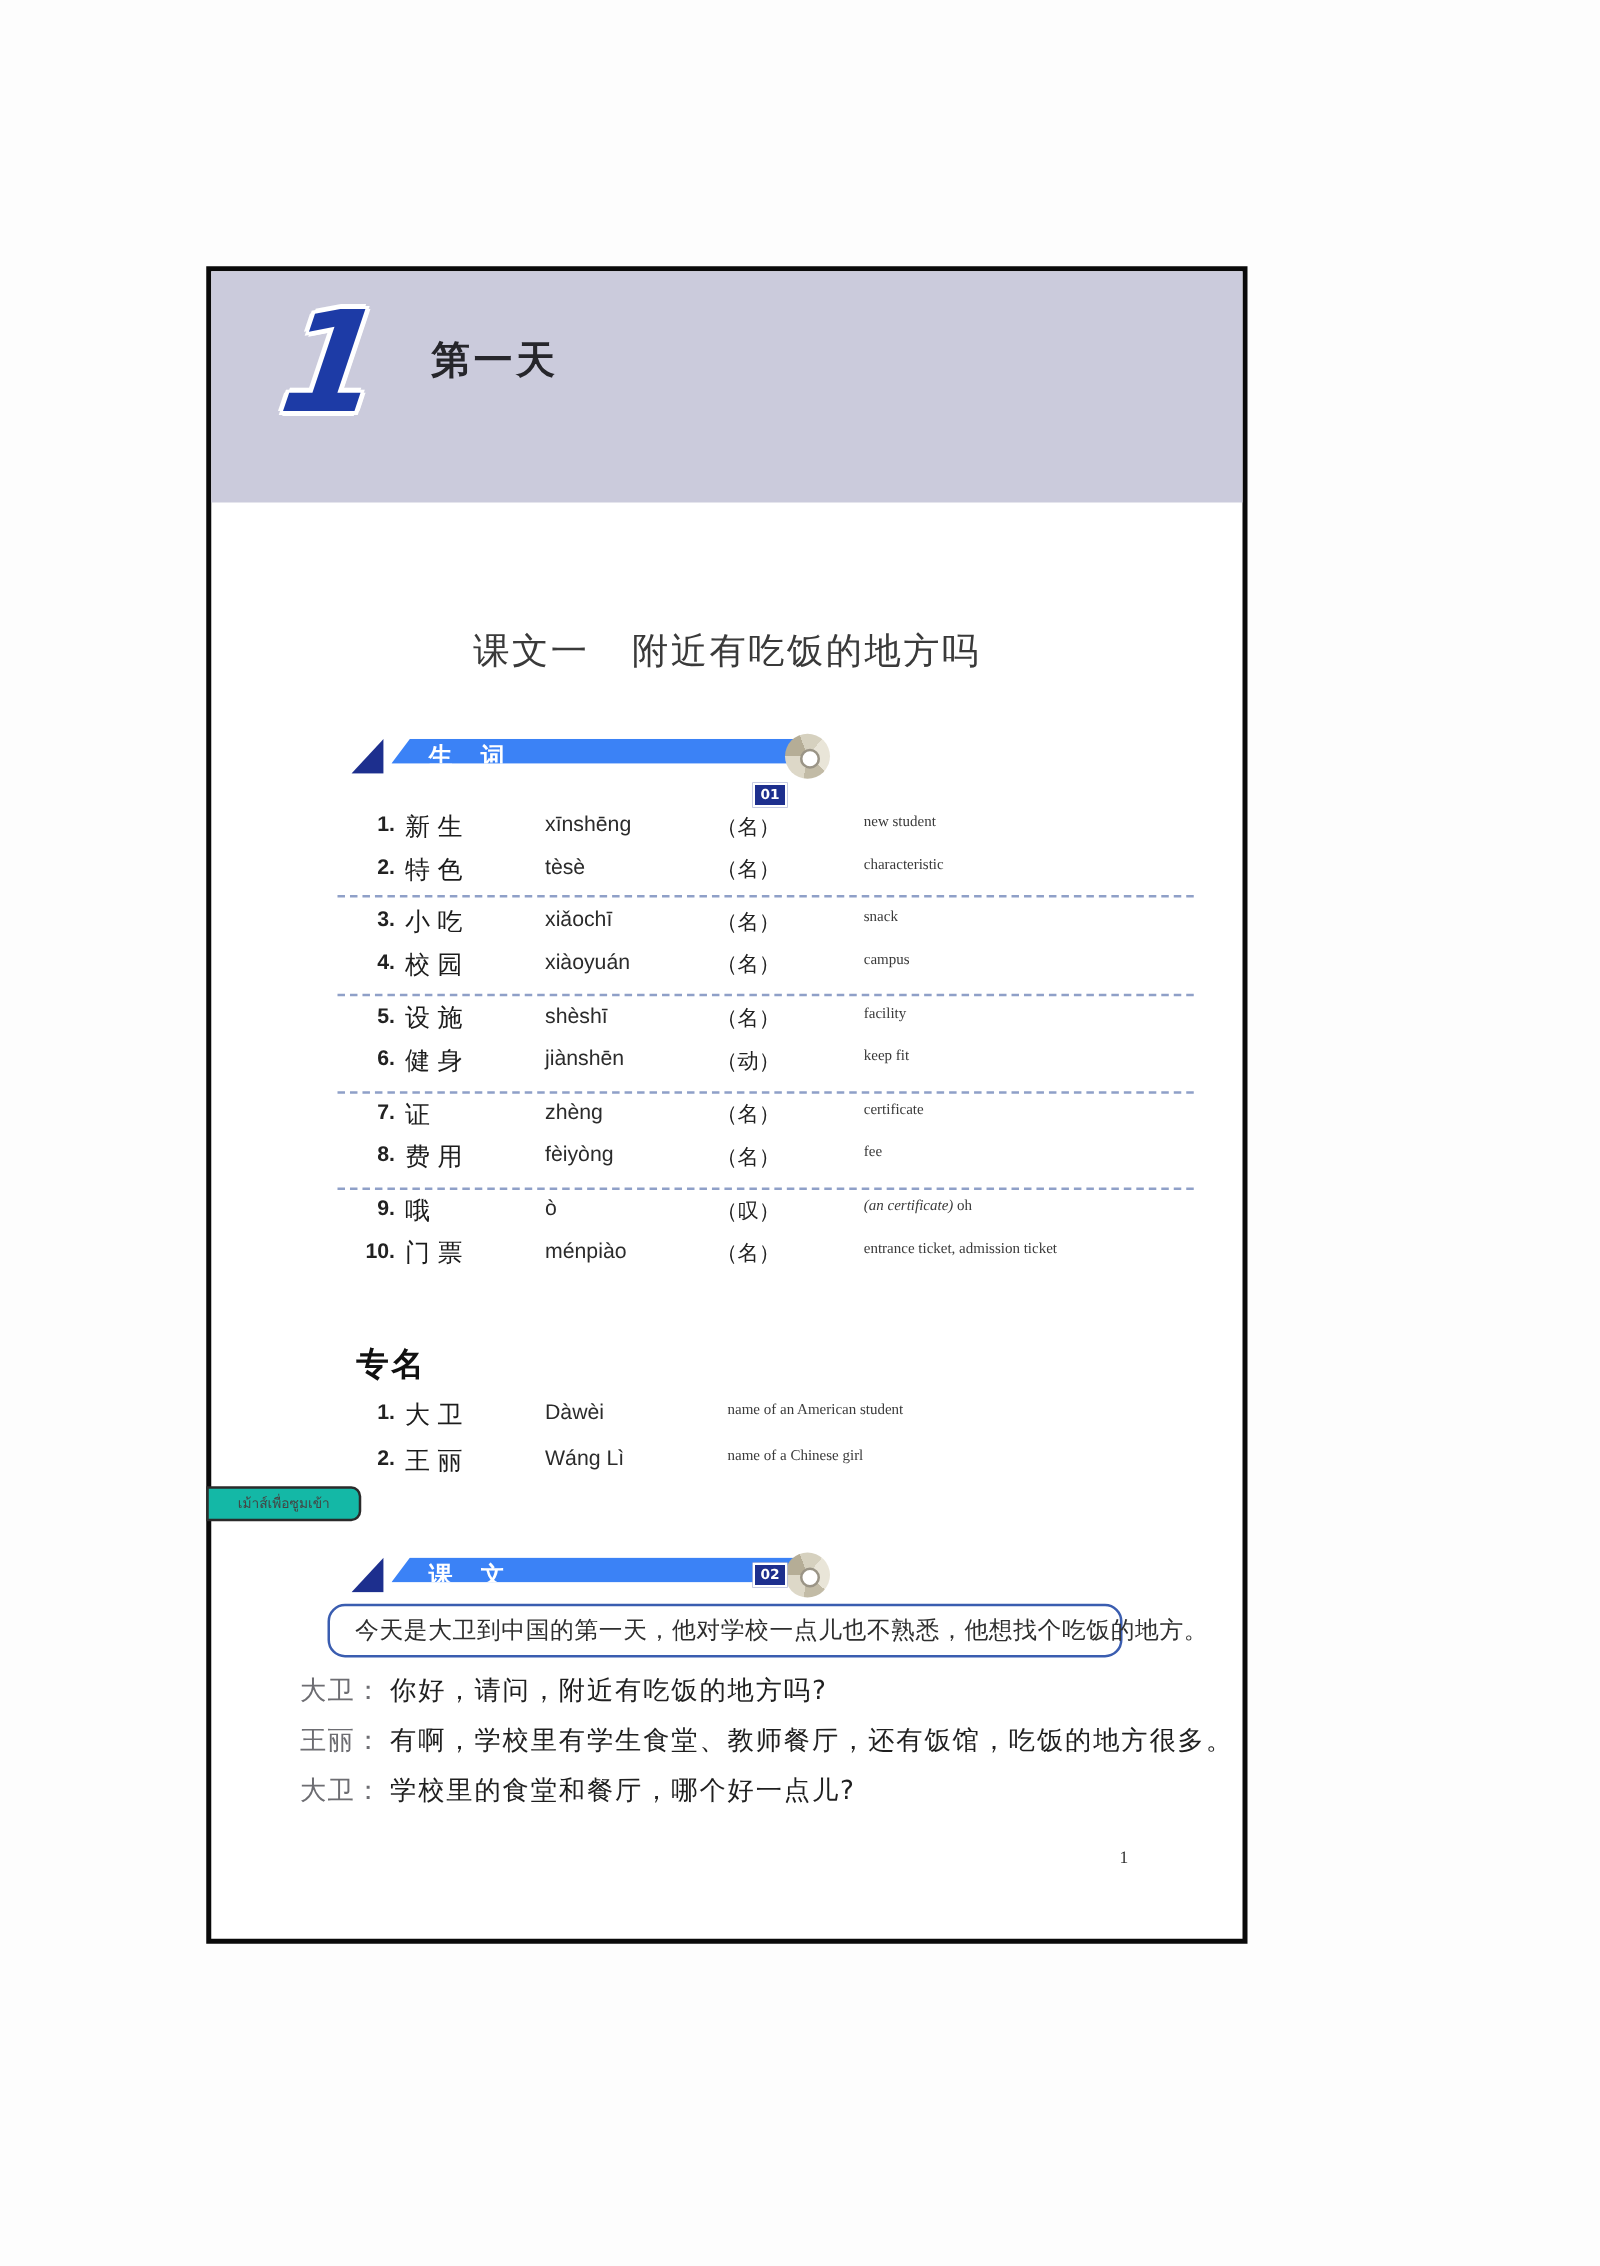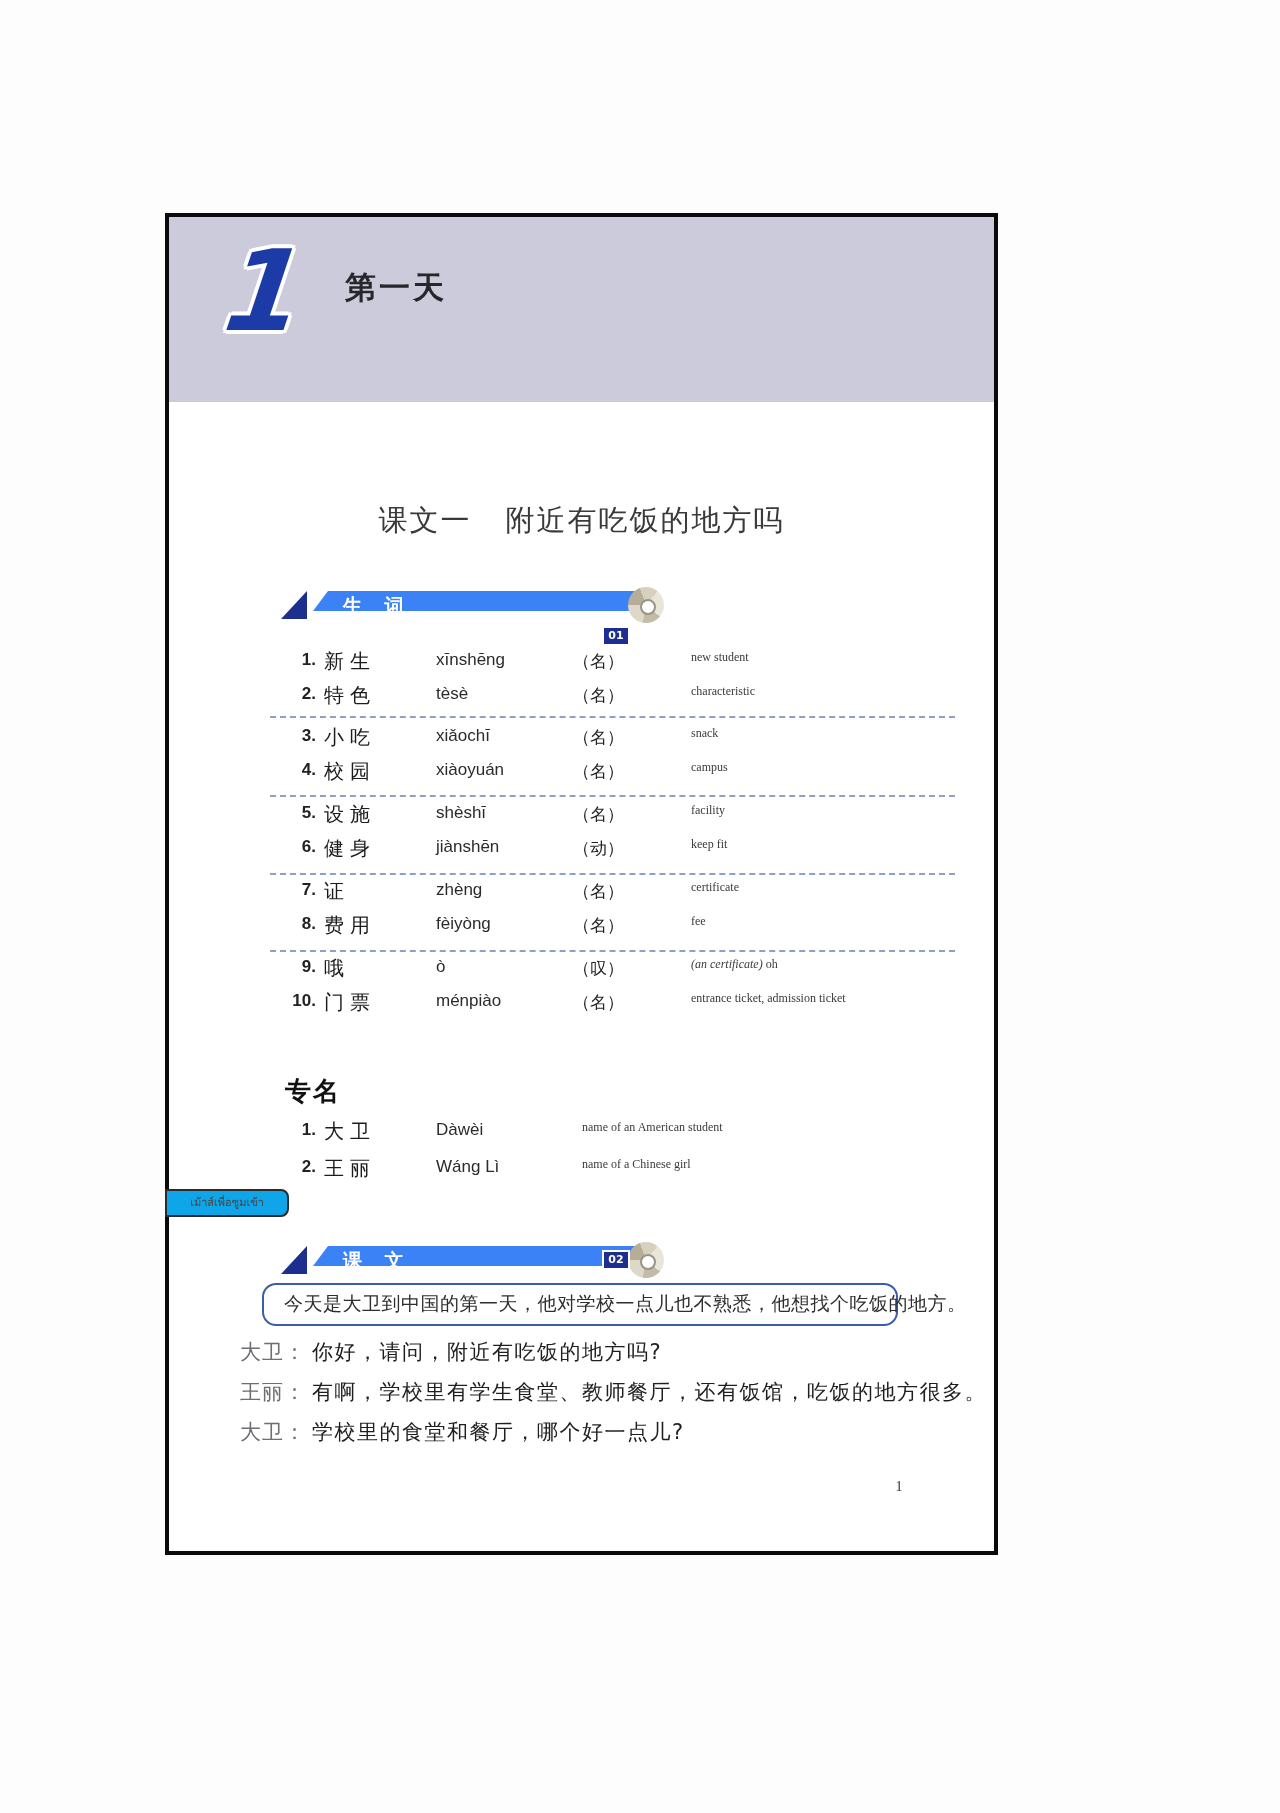--- a/index.html
+++ b/index.html
@@ -46,21 +46,21 @@
   
   .intro-box { position:absolute; left:93px; top:1066px; width:636px; height:43px; border:2px solid #3a5db0; border-radius:14px; background:#fff; }
   .intro-text { position:absolute; left:115px; top:1074px; width:610px; font-size:19px; color:#2e2e2e; letter-spacing:0.5px; white-space:nowrap; }
   .drow { position:absolute; left:71px; white-space:nowrap; font-size:21px; }
   .drow .spk { color:#6d6d72; letter-spacing:1px; }
   .drow .txt { color:#1f1f1f; margin-left:6px; letter-spacing:1.5px; }
   .page-number { position:absolute; left:700px; top:1262px; width:60px; text-align:center; font-size:14px; color:#333; font-family:"Liberation Serif",serif; }
   
   .tooltip {
     position:absolute; left:165px; top:1189px; width:124px; height:28px; z-index:5;
-    background:#0ea5e9; border:2px solid #2b2b2b; border-radius:0 8px 8px 0;
+    background:#14b8a6; border:2px solid #2b2b2b; border-radius:0 8px 8px 0;
     font-size:11px; color:#444; line-height:24px; text-align:center; overflow:hidden;
   }
 </style>
 </head>
 <body>
 
 <div class="canvas">
 
   <div class="tooltip">
     <span>เม้าส์เพื่อซูมเข้า</span>

